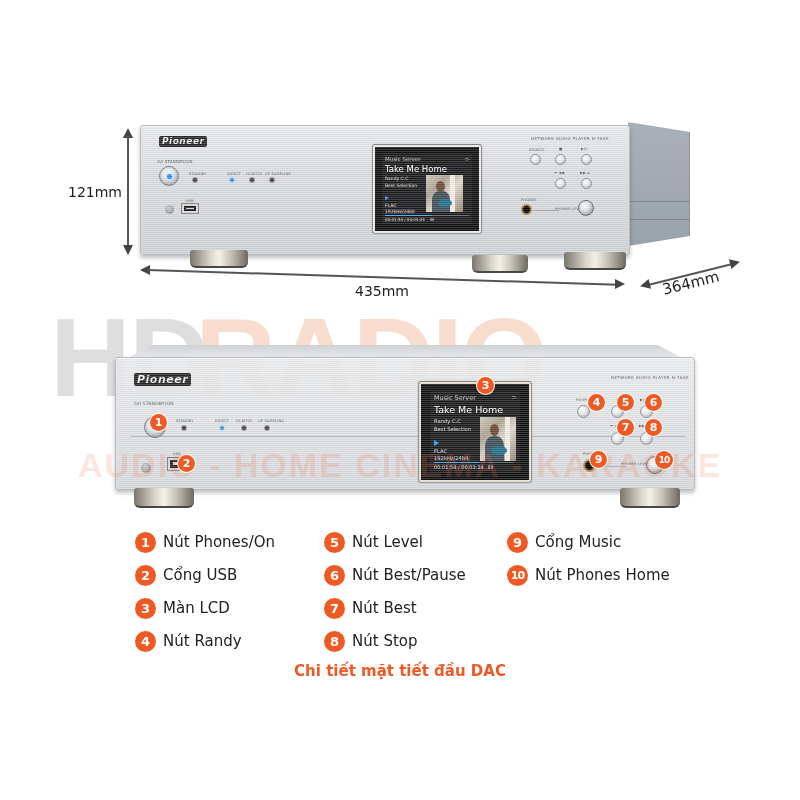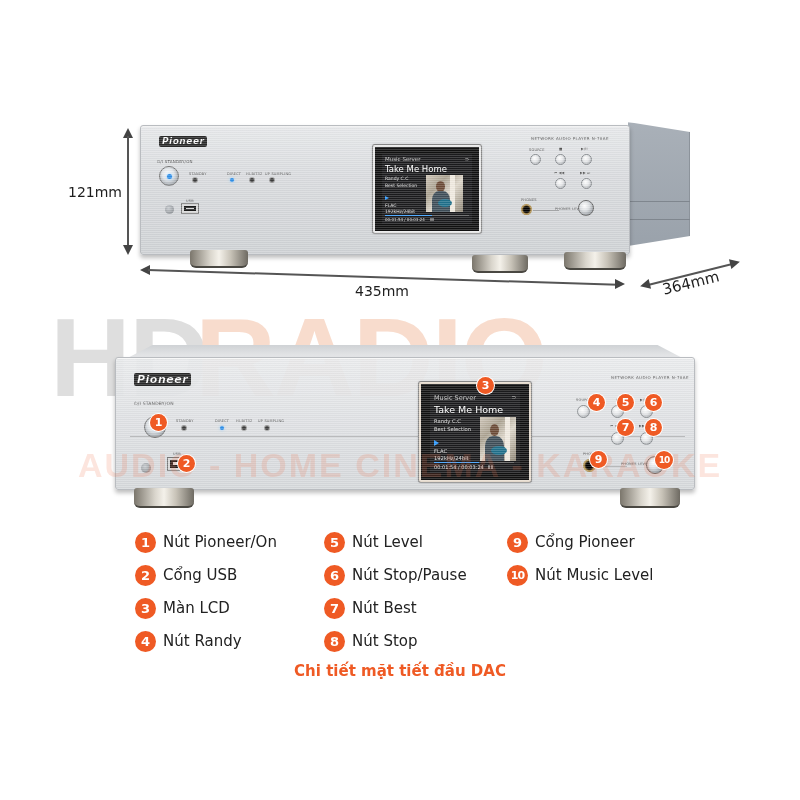--- a/index.html
+++ b/index.html
@@ -273,55 +273,55 @@
 <div class="badge" style="left:617px; top:394px; width:17px; height:17px; font-size:11px; line-height:17px;">5</div>
 <div class="badge" style="left:645px; top:394px; width:17px; height:17px; font-size:11px; line-height:17px;">6</div>
 <div class="badge" style="left:617px; top:419px; width:17px; height:17px; font-size:11px; line-height:17px;">7</div>
 <div class="badge" style="left:645px; top:419px; width:17px; height:17px; font-size:11px; line-height:17px;">8</div>
 <div class="badge" style="left:590px; top:451px; width:17px; height:17px; font-size:11px; line-height:17px;">9</div>
 <div class="badge" style="left:655px; top:451px; width:18px; height:18px; font-size:9px; line-height:18px; letter-spacing:-1px;">10</div>
 
 <div>
   <div class="legend-item" style="left:135px; top:531px;">
       <span class="lbadge">1</span>
-      <span class="ltext">Nút Pioneer/On</span>
+      <span class="ltext">Nút Phones/On</span>
     </div>
   <div class="legend-item" style="left:135px; top:564px;">
       <span class="lbadge">2</span>
       <span class="ltext">Cổng USB</span>
     </div>
   <div class="legend-item" style="left:135px; top:597px;">
       <span class="lbadge">3</span>
       <span class="ltext">Màn LCD</span>
     </div>
   <div class="legend-item" style="left:135px; top:630px;">
       <span class="lbadge">4</span>
       <span class="ltext">Nút Randy</span>
     </div>
 
   <div class="legend-item" style="left:324px; top:531px;">
       <span class="lbadge">5</span>
       <span class="ltext">Nút Level</span>
     </div>
   <div class="legend-item" style="left:324px; top:564px;">
       <span class="lbadge">6</span>
-      <span class="ltext">Nút Stop/Pause</span>
+      <span class="ltext">Nút Best/Pause</span>
     </div>
   <div class="legend-item" style="left:324px; top:597px;">
       <span class="lbadge">7</span>
       <span class="ltext">Nút Best</span>
     </div>
   <div class="legend-item" style="left:324px; top:630px;">
       <span class="lbadge">8</span>
       <span class="ltext">Nút Stop</span>
     </div>
 
   <div class="legend-item" style="left:507px; top:531px;">
       <span class="lbadge">9</span>
-      <span class="ltext">Cổng Pioneer</span>
+      <span class="ltext">Cổng Music</span>
     </div>
   <div class="legend-item" style="left:507px; top:564px;">
       <span class="lbadge two">10</span>
-      <span class="ltext">Nút Music Level</span>
+      <span class="ltext">Nút Phones Home</span>
     </div>
 </div>
 
 <div class="caption">Chi tiết mặt tiết đầu DAC</div>
 
 </body></html>

